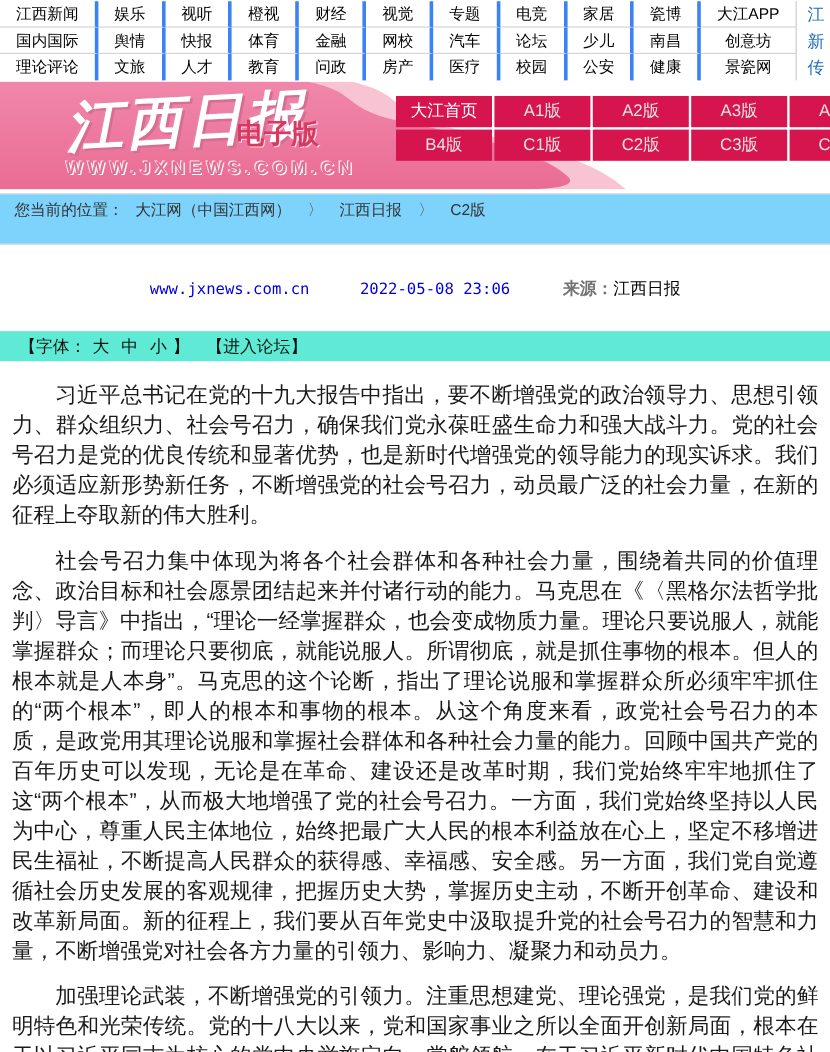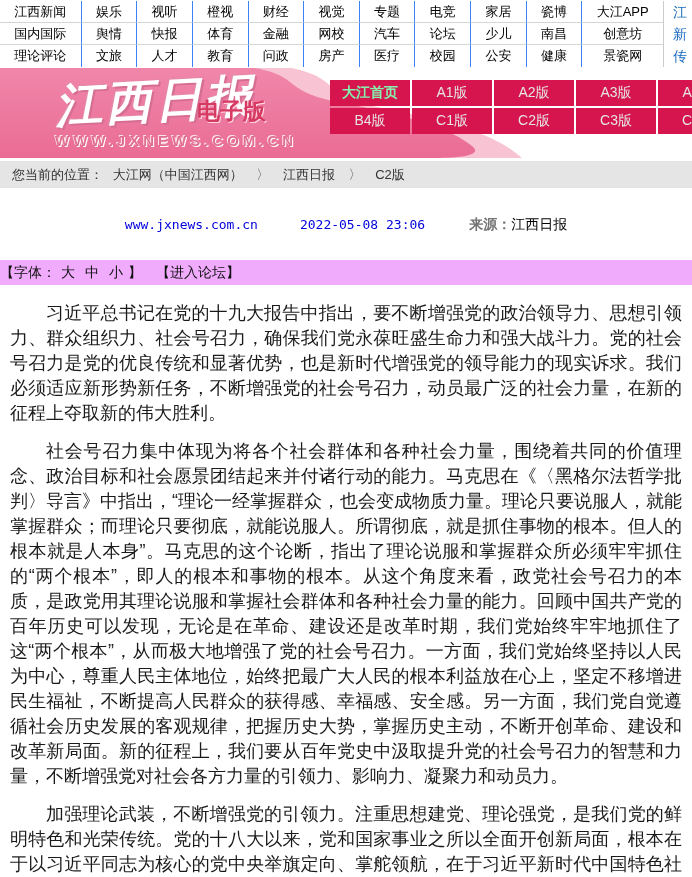--- a/index.html
+++ b/index.html
@@ -12,21 +12,21 @@
   .logo-block { width:168px; display:flex; flex-direction:column; justify-content:center; align-items:center; padding-top:4px; }
   .logo-row { display:flex; align-items:center; }
   .logo-swoosh { margin-right:2px; }
   .logo-text { font-size:30px; font-weight:bold; font-style:italic; letter-spacing:1px; line-height:30px; }
   .logo-red { color:#cf1f2e; }
   .logo-blue { color:#3aa0dd; }
   .logo-url { font-size:12px; font-weight:bold; font-style:italic; color:#444; margin-top:-2px; margin-left:28px; }
 
   .nav-grid { flex:1; display:grid; grid-template-columns:repeat(11,auto); align-content:center; }
   .nav-cell { height:22px; line-height:21px; text-align:center; padding:0 5px; font-size:13px; color:#000;
-              border-right:1px solid #3b82f6; border-bottom:1px solid #d5d5d5; white-space:nowrap; cursor:pointer; }
+              border-right:3px solid #3b82f6; border-bottom:1px solid #d5d5d5; white-space:nowrap; cursor:pointer; }
   .nav-cell:nth-child(11n) { border-right:1px solid #ccc; }
   .nav-cell:nth-child(n+23) { border-bottom:none; }
   .nav-cell.accent { color:#000000; }
 
   .vert-links { width:28px; display:flex; flex-direction:column; justify-content:center; padding-left:9px; }
   .vert-link { font-size:14px; color:#1a6bc0; line-height:22px; cursor:pointer; }
 
   
   .banner { position:relative; height:90px; background:#fff; overflow:hidden; }
   .banner-bg { position:absolute; left:0; top:0; width:692px; height:90px; }
@@ -34,39 +34,39 @@
               font-size:47px; color:#fff; letter-spacing:3px; transform:rotate(-3deg);
               text-shadow:2px 2px 0 #d56e92, -1px -1px 0 #e38aa8; }
   .edition-tag { position:absolute; left:197px; top:28px; font-size:23px; font-weight:bold; color:#d63a63;
                  text-shadow:1px 1px 0 #ffd9e4; }
   .banner-url { position:absolute; left:55px; top:64px; font-size:15px; font-weight:bold; letter-spacing:4px;
                 color:#df6f90; text-shadow:1px 1px 0 #fff,-1px -1px 0 #ffe3ec; }
   .edition-grid { position:absolute; left:330px; top:12px; display:grid; grid-template-columns:repeat(5,80px);
                   grid-auto-rows:26px; gap:2px; }
   .edition-cell { background:#d6144e; color:#e5e5e5; font-size:14px; display:flex; align-items:center; justify-content:center;
                   cursor:pointer; }
-  .edition-cell.active { color:#86efac;font-weight:bold; }
-
-  
-  .breadcrumb-bar { margin-top:3px; height:27px; line-height:25px; background:#e5e5e5;
+  .edition-cell.active { color:#ffffff; }
+
+  
+  .breadcrumb-bar { margin-top:3px; height:43px; line-height:25px; background:#7dd3fc;
                     border-top:1px solid #e2e2e2; border-bottom:1px solid #e2e2e2;
                     padding-left:12px; font-size:13px; color:#333; }
   .crumb { color:#333; cursor:pointer; margin:0 6px; }
   .crumb-sep { color:#555; margin:0 4px; }
 
   
   .article-title { margin-top:48px; text-align:center; font-size:23px; font-weight:bold; color:#ff0000; letter-spacing:1px; }
   .meta-line { margin-top:28px; text-align:center; font-size:13px; }
   .meta-site, .meta-date { font-family:"DejaVu Sans Mono", monospace; color:#0000dd; }
   .meta-site { margin-right:42px; cursor:pointer; }
   .meta-date { margin-right:44px; }
   .meta-source-label { font-size:14px; font-weight:bold; color:#737373; }
   .meta-source { font-size:14px; color:#000; }
 
-  .toolbar { margin-top:26px; height:25px; line-height:25px; background:#f0abfc; padding-left:0; font-size:14px; color:#111; }
+  .toolbar { margin-top:26px; height:25px; line-height:25px; background:#5eead4; padding-left:16px; font-size:14px; color:#111; }
   .font-size-link { cursor:pointer; margin:0 5px; }
   .forum-link { cursor:pointer; margin-left:14px; }
 
   .article-body { padding:16px 10px 0 10px; }
   .article-body p { text-indent:2em; font-size:18px; line-height:25px; color:#1a1a1a; text-align:justify; margin-bottom:13px; }
 </style>
 </head>
 <body>
 
 <div class="page">

